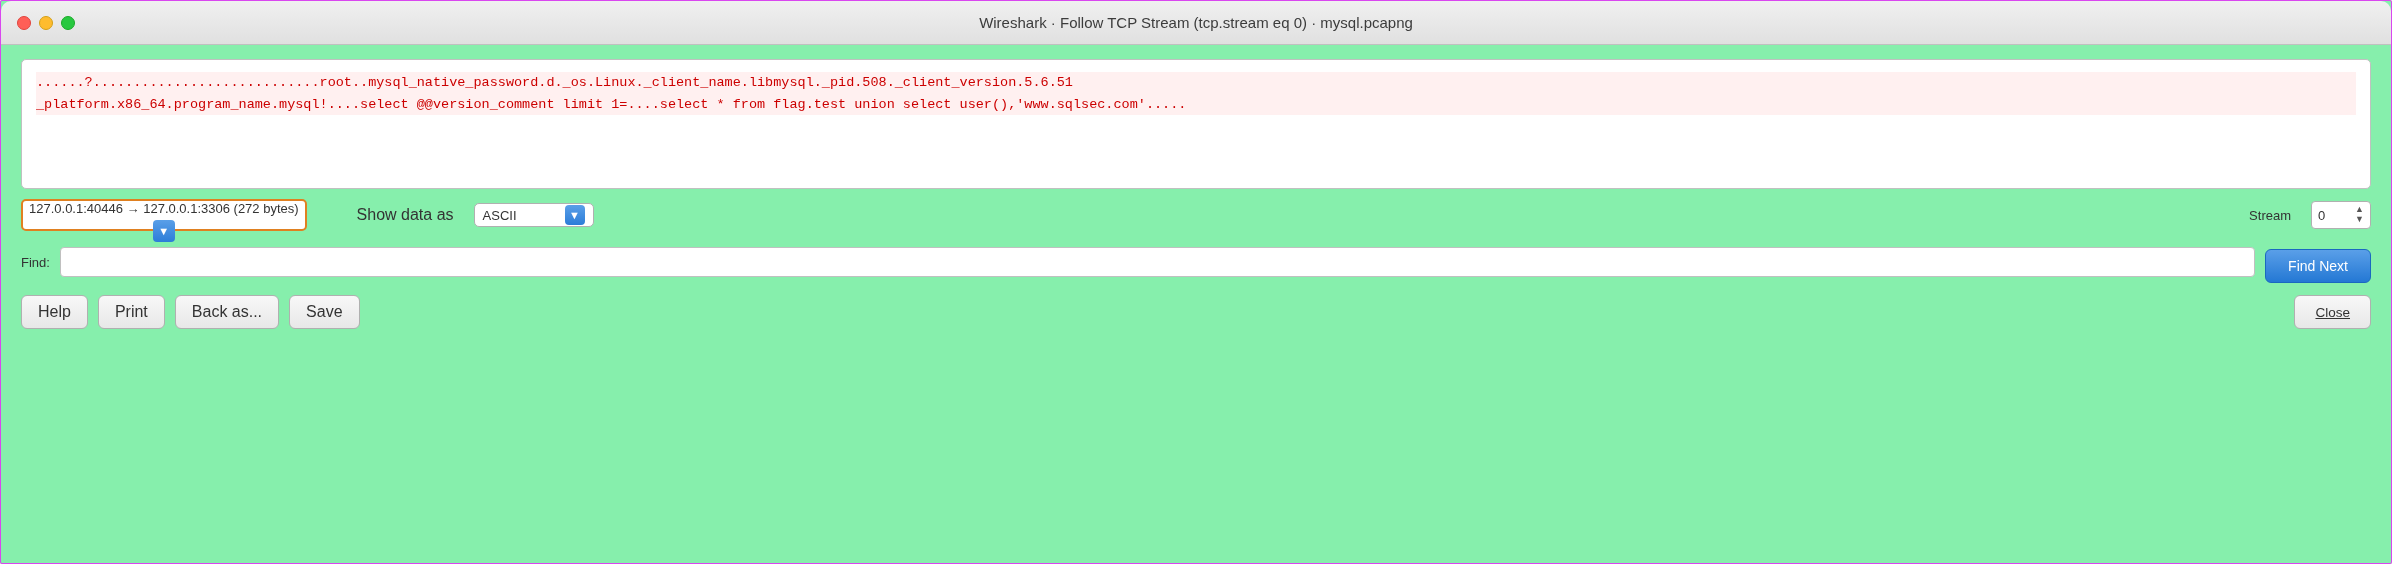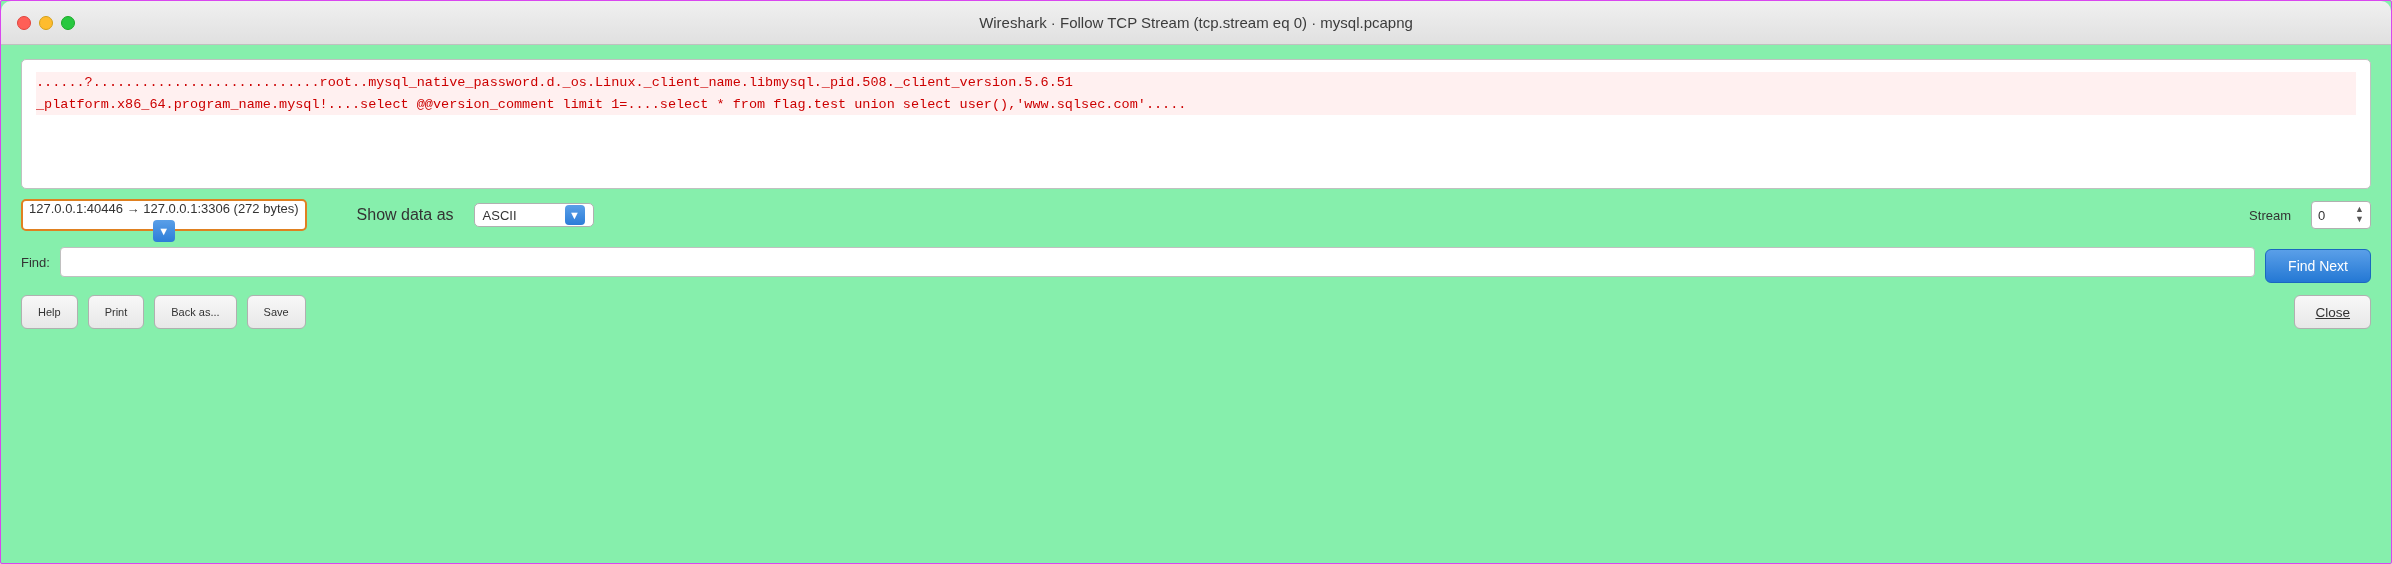--- a/index.html
+++ b/index.html
@@ -259,21 +259,21 @@
       align-items: center;
       gap: 10px;
       padding-top: 2px;
     }
 
     .action-btn {
       background: linear-gradient(to bottom, #f8f8f8, #e8e8e8);
       border: 1px solid #b0b0b0;
       border-radius: 6px;
       color: #333;
-      font-size: 11px;
+      font-size: 16px;
       padding: 5px 16px;
       height: 34px;
       cursor: pointer;
       white-space: nowrap;
     }
 
     .close-btn {
       margin-left: auto;
       background: linear-gradient(to bottom, #f8f8f8, #e8e8e8);
       border: 1px solid #b0b0b0;

